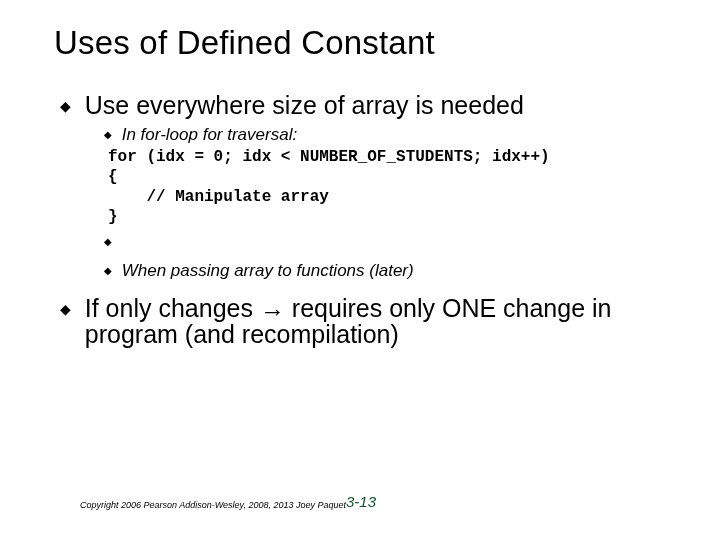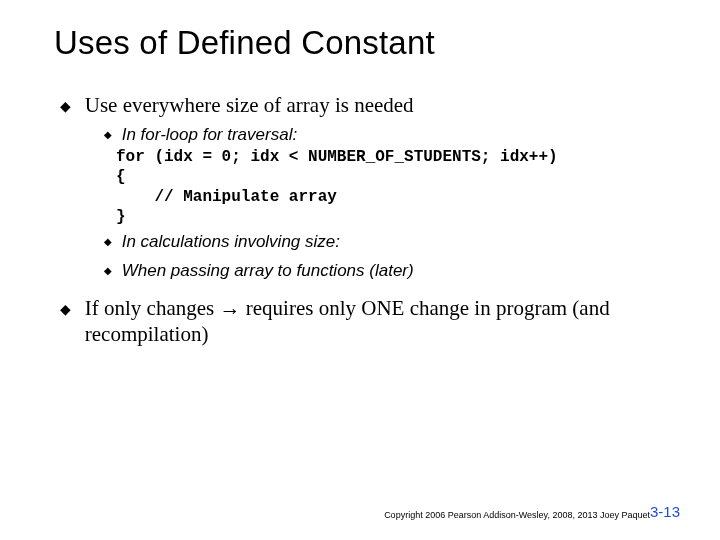--- a/index.html
+++ b/index.html
@@ -1,32 +1,32 @@
 <!DOCTYPE html>
 <html><head>
 <meta charset="utf-8">
 <style>
   * { margin: 0; padding: 0; box-sizing: border-box; }
   html, body { width: 720px; height: 540px; background: #fff; font-family: Arial, Helvetica, sans-serif; color: #000; }
   .slide { position: relative; width: 720px; height: 540px; padding: 24px 56px 0 60px; }
   .title { font-size: 33px; font-weight: 400; letter-spacing: 0.2px; margin-bottom: 30px; margin-left: -6px; }
   .b1 { display: flex; align-items: flex-start; margin-bottom: 6px; }
   .b1 .dot { font-size: 14px; line-height: 24px; margin-right: 14px; margin-top: 2px; }
-  .b1 .txt { font-size: 21px; line-height: 26px; font-family: Liberation Serif, serif; }
+  .b1 .txt { font-size: 25px; line-height: 26px; }
   .sub { margin-left: 44px; margin-top: 6px; }
   .b2 { display: flex; align-items: flex-start; margin-bottom: 2px; }
   .b2 .dot { font-size: 10px; line-height: 20px; margin-right: 10px; margin-top: 1px; }
   .b2 .txt { font-size: 17px; line-height: 21px; font-style: italic; }
-  .code { font-family: "Courier New", Courier, monospace; font-weight: bold; font-size: 16px; line-height: 20px; white-space: pre; margin-left: 12px; margin-top: 2px; }
+  .code { font-family: "Courier New", Courier, monospace; font-weight: bold; font-size: 16px; line-height: 20px; white-space: pre; margin-left: 4px; margin-top: 2px; }
   .gap1 { height: 4px; }
   .gap2 { height: 6px; }
   .outergap { height: 12px; }
-  .footer { position: absolute; bottom: 20px; left: 80px; right: 40px; display: flex; justify-content: flex-end; align-items: flex-end; }
+  .footer { position: absolute; bottom: 30px; left: 80px; right: 40px; display: flex; justify-content: flex-start; align-items: flex-end; font-style: italic; }
   .copy { font-size: 9px; color: #000; }
-  .pagenum { font-size: 15px; color: #1d4ed8; }
+  .pagenum { font-size: 15px; color: #14532d; }
 </style>
 </head>
 <body>
 <div class="slide">
 
   <h1 class="title">Uses of Defined Constant</h1>
 
   <div class="b1">
     <span class="dot">◆</span>
     <span class="txt">Use everywhere size of array is needed</span>
@@ -39,21 +39,20 @@
     </div>
     <div class="code"><span>for (idx = 0; idx &lt; NUMBER_OF_STUDENTS; idx++)</span>
 <span>{</span>
 <span>    // Manipulate array</span>
 <span>}</span></div>
 
     <div class="gap1"></div>
 
     <div class="b2">
       <span class="dot">◆</span>
-      <span class="txt">In calculations involving size:</span>
     </div>
 
     <div class="gap2"></div>
 
     <div class="b2">
       <span class="dot">◆</span>
       <span class="txt">When passing array to functions (later)</span>
     </div>
   </div>
 

